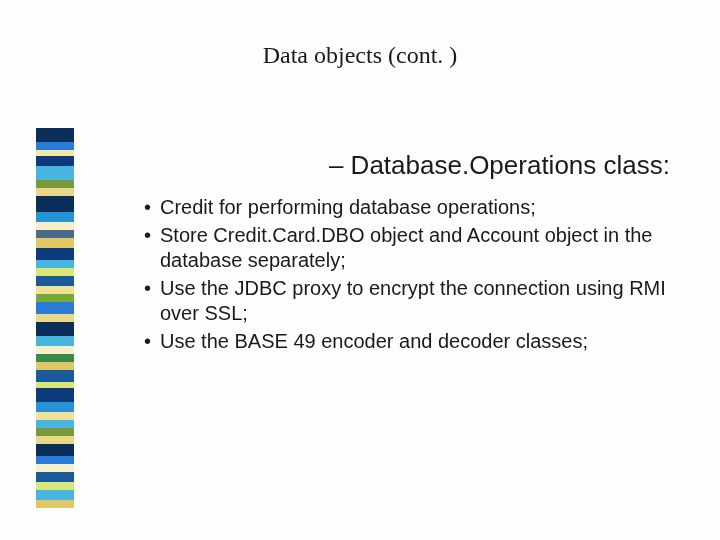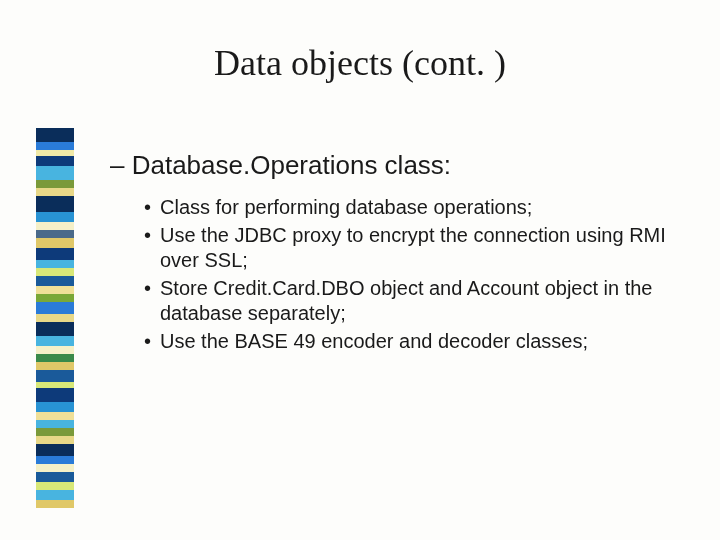--- a/index.html
+++ b/index.html
@@ -26,35 +26,36 @@
     }
     .stripe {
       width: 100%;
     }
     .title {
       position: absolute;
       top: 42px;
       left: 50%;
       transform: translateX(-50%);
       font-family: 'Times New Roman', Times, serif;
-      font-size: 36px;
+      font-size: 24px;
       color: #1a1a1a;
       font-weight: normal;
     }
     .content {
       position: absolute;
       left: 110px;
       top: 150px;
       width: 560px;
     }
     .subtitle {
       font-size: 26px;
       color: #1a1a1a;
       margin-bottom: 14px;
       font-weight: normal;
+      text-align: right;
     }
     .bullets {
       margin-left: 34px;
       margin-top: 4px;
     }
     .bullet-item {
       font-size: 20px;
       color: #1a1a1a;
       line-height: 1.28;
       margin-bottom: 2px;
@@ -112,18 +113,18 @@
     <div class="stripe" style="background: rgb(216, 232, 120); height: 8px;"></div>
     <div class="stripe" style="background: rgb(72, 180, 224); height: 10px;"></div>
     <div class="stripe" style="background: rgb(224, 200, 104); height: 8px;"></div>
   </div>
 
 <h1 class="title">Data objects (cont. )</h1>
 
 <div class="content">
   <div class="subtitle">– Database.Operations class:</div>
   <div class="bullets" id="bullets">
-      <div class="bullet-item">Class for performing database operations;</div>
+      <div class="bullet-item">Credit for performing database operations;</div>
+      <div class="bullet-item">Store Credit.Card.DBO object and Account object in the database separately;</div>
       <div class="bullet-item">Use the JDBC proxy to encrypt the connection using RMI over SSL;</div>
-      <div class="bullet-item">Store Credit.Card.DBO object and Account object in the database separately;</div>
       <div class="bullet-item">Use the BASE 49 encoder and decoder classes;</div>
     </div>
 </div>
 
 </body></html>

